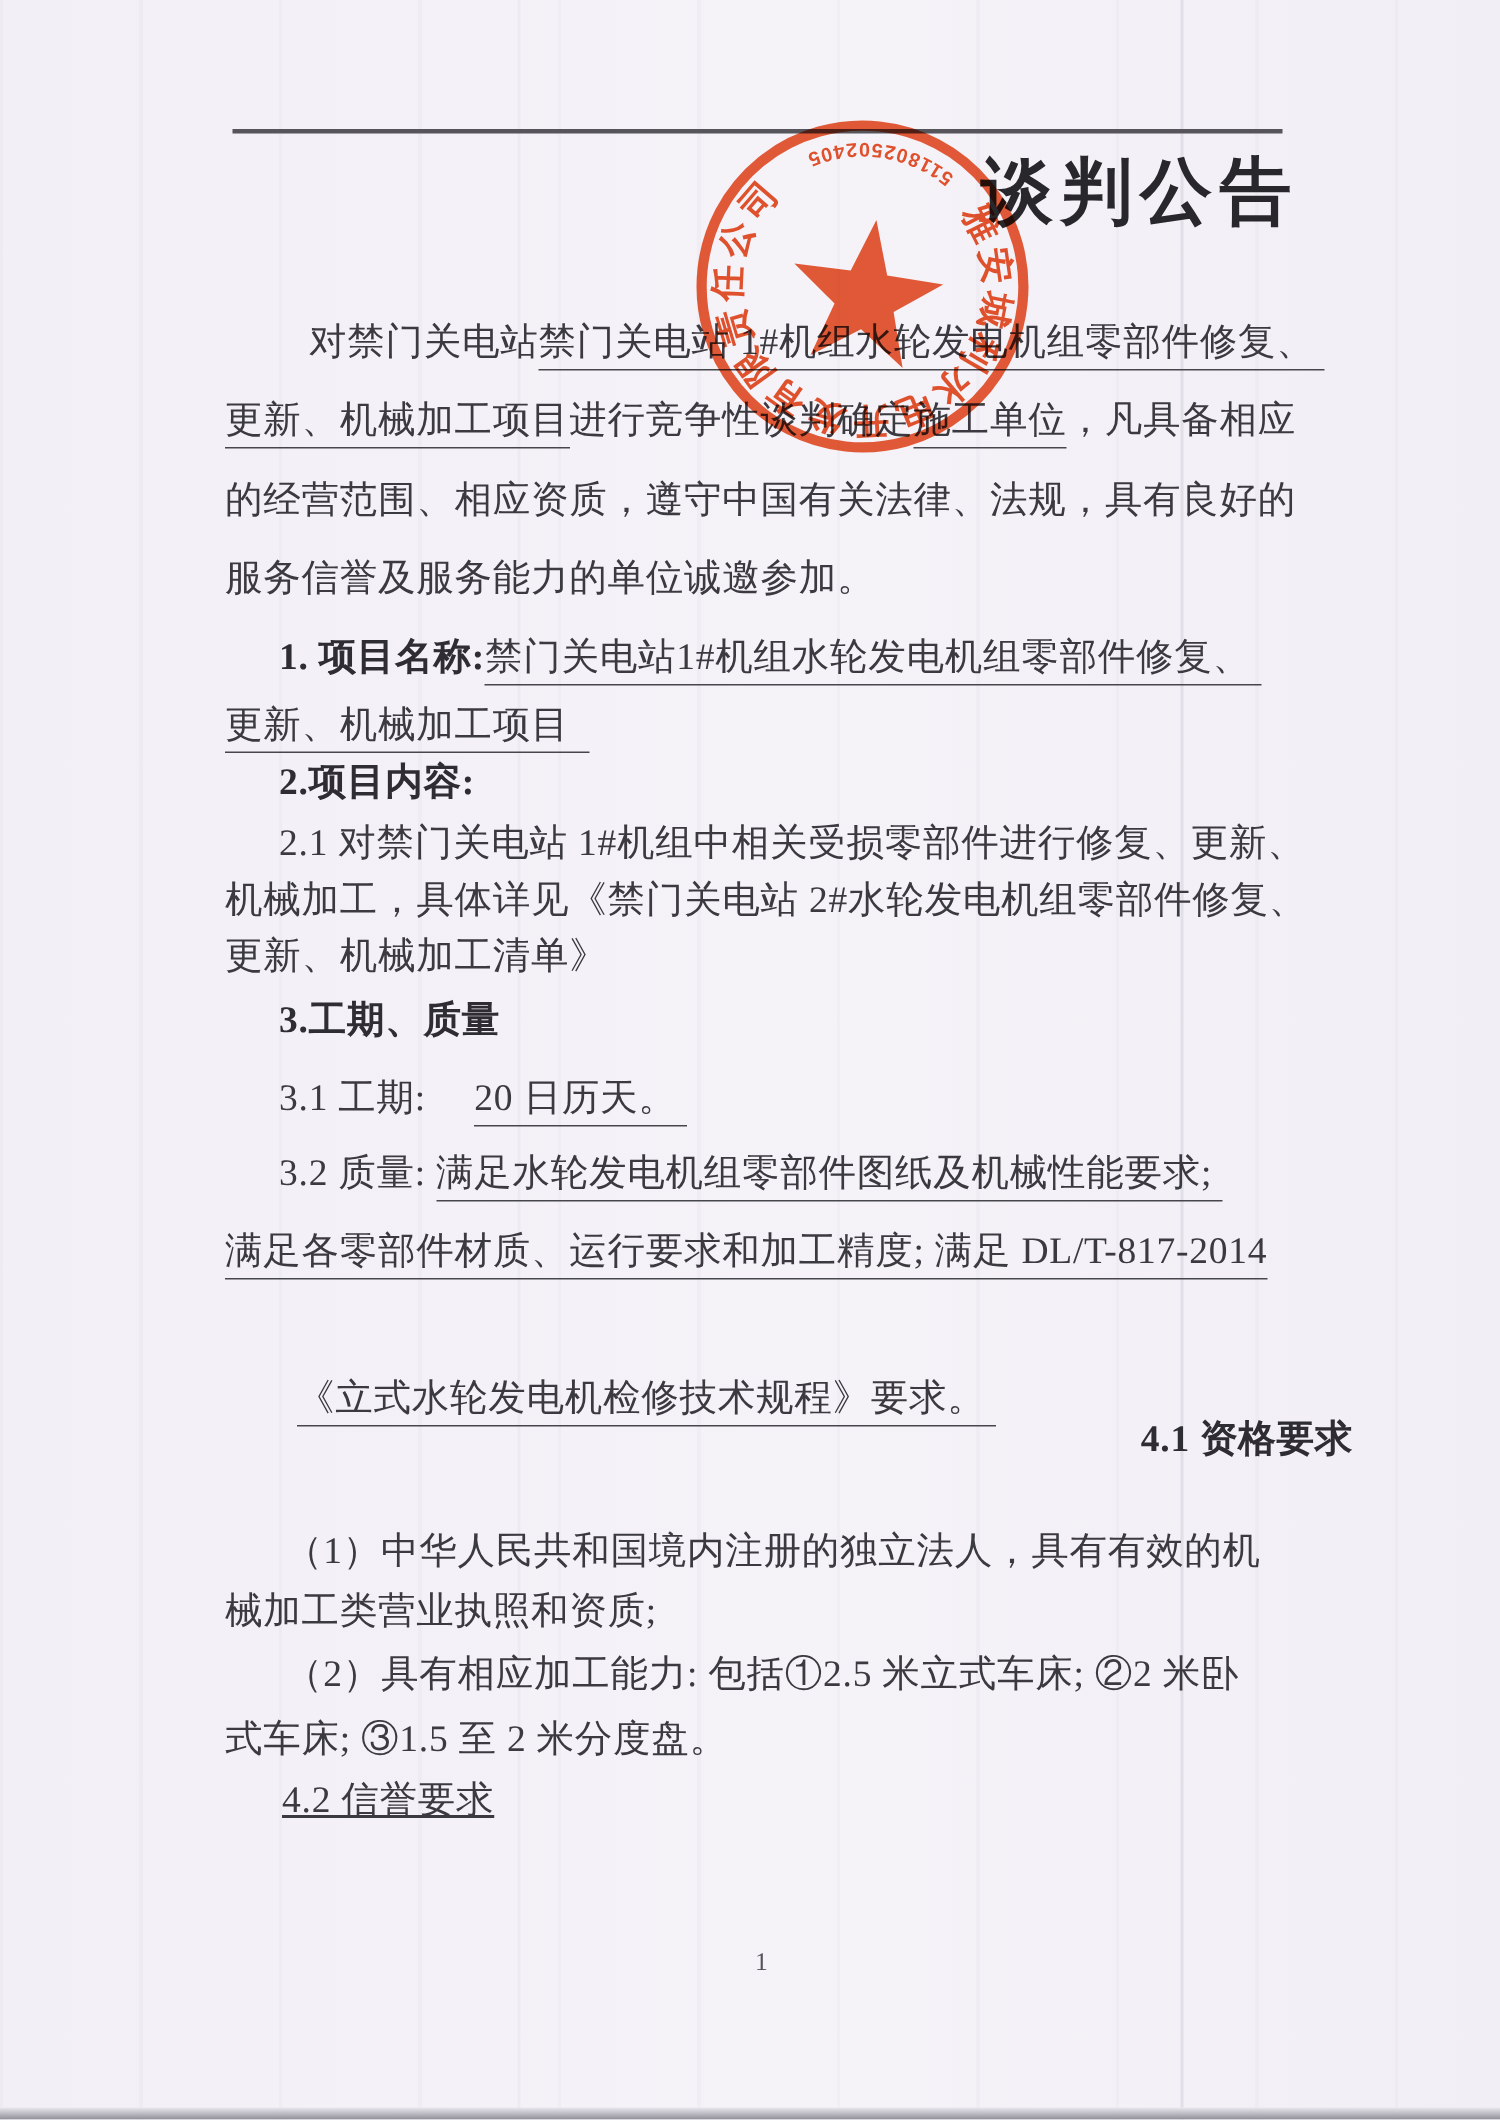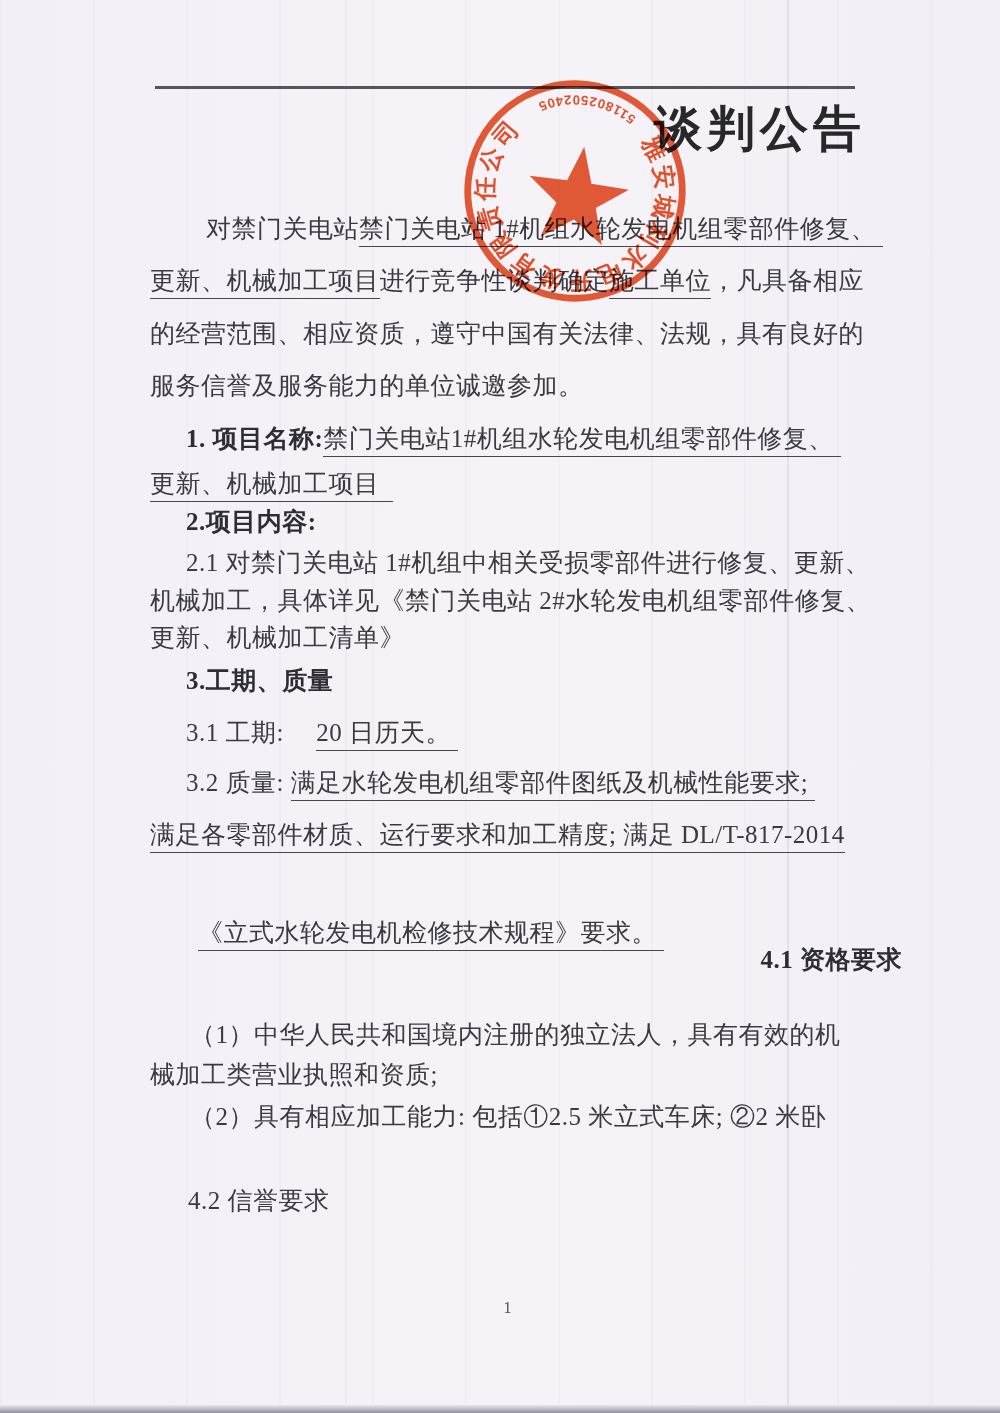--- a/index.html
+++ b/index.html
@@ -71,21 +71,22 @@
       <div class="tline" style="top: 621px; padding-left: 0px;"><span class="seg">更新、机械加工清单》</span></div>
       <div class="tline" style="top: 664px; padding-left: 36px;"><span class="seg b">3.工期、质量</span></div>
       <div class="tline" style="top: 716px; padding-left: 36px;"><span class="seg">3.1 工期:　 </span><span class="seg u">20 日历天。 </span></div>
       <div class="tline" style="top: 766px; padding-left: 36px;"><span class="seg">3.2 质量: </span><span class="seg u">满足水轮发电机组零部件图纸及机械性能要求; </span></div>
       <div class="tline" style="top: 818px; padding-left: 0px;"><span class="seg u">满足各零部件材质、运行要求和加工精度; 满足 DL/T-817-2014</span></div>
       <div class="tline" style="top: 916px; padding-left: 0px; margin-left: 48px;"><span class="seg u">《立式水轮发电机检修技术规程》要求。 </span></div>
       <div class="tline" style="top: 943px; padding-left: 36px; text-align: right;"><span class="seg b">4.1 资格要求</span></div>
       <div class="tline" style="top: 1018px; padding-left: 40px;"><span class="seg">（1）中华人民共和国境内注册的独立法人，具有有效的机</span></div>
       <div class="tline" style="top: 1058px; padding-left: 0px;"><span class="seg">械加工类营业执照和资质;</span></div>
       <div class="tline" style="top: 1100px; padding-left: 40px;"><span class="seg">（2）具有相应加工能力: 包括①2.5 米立式车床; ②2 米卧</span></div>
-      <div class="tline" style="top: 1184px; padding-left: 38px;"><span class="seg">4.2 信誉要求</span></div>
+      <div class="tline" style="top: 1143px; padding-left: 0px;"><span class="seg">式车床; ③1.5 至 2 米分度盘。</span></div>
+      <div class="tline" style="top: 1184px; padding-left: 38px; text-decoration: underline;"><span class="seg">4.2 信誉要求</span></div>
     </div>
 
   <div id="page-number">1</div>
 
   <svg id="seal" viewBox="0 0 240 240">
     <g transform="rotate(186 120 120)">
       <circle cx="120" cy="120" r="110" fill="none" stroke="#e8481e" stroke-width="7" opacity="0.95"></circle>
       <path id="seal-name-arc" d="M 58.1 176.6 A 84 84 0 1 1 181.9 176.6" fill="none"></path>
       <text font-size="24.5" font-weight="bold" fill="#e8481e" letter-spacing="3.4" font-family="Liberation Serif, DejaVu Serif, serif">
         <textPath href="#seal-name-arc">雅安城利水电开发有限责任公司</textPath>

